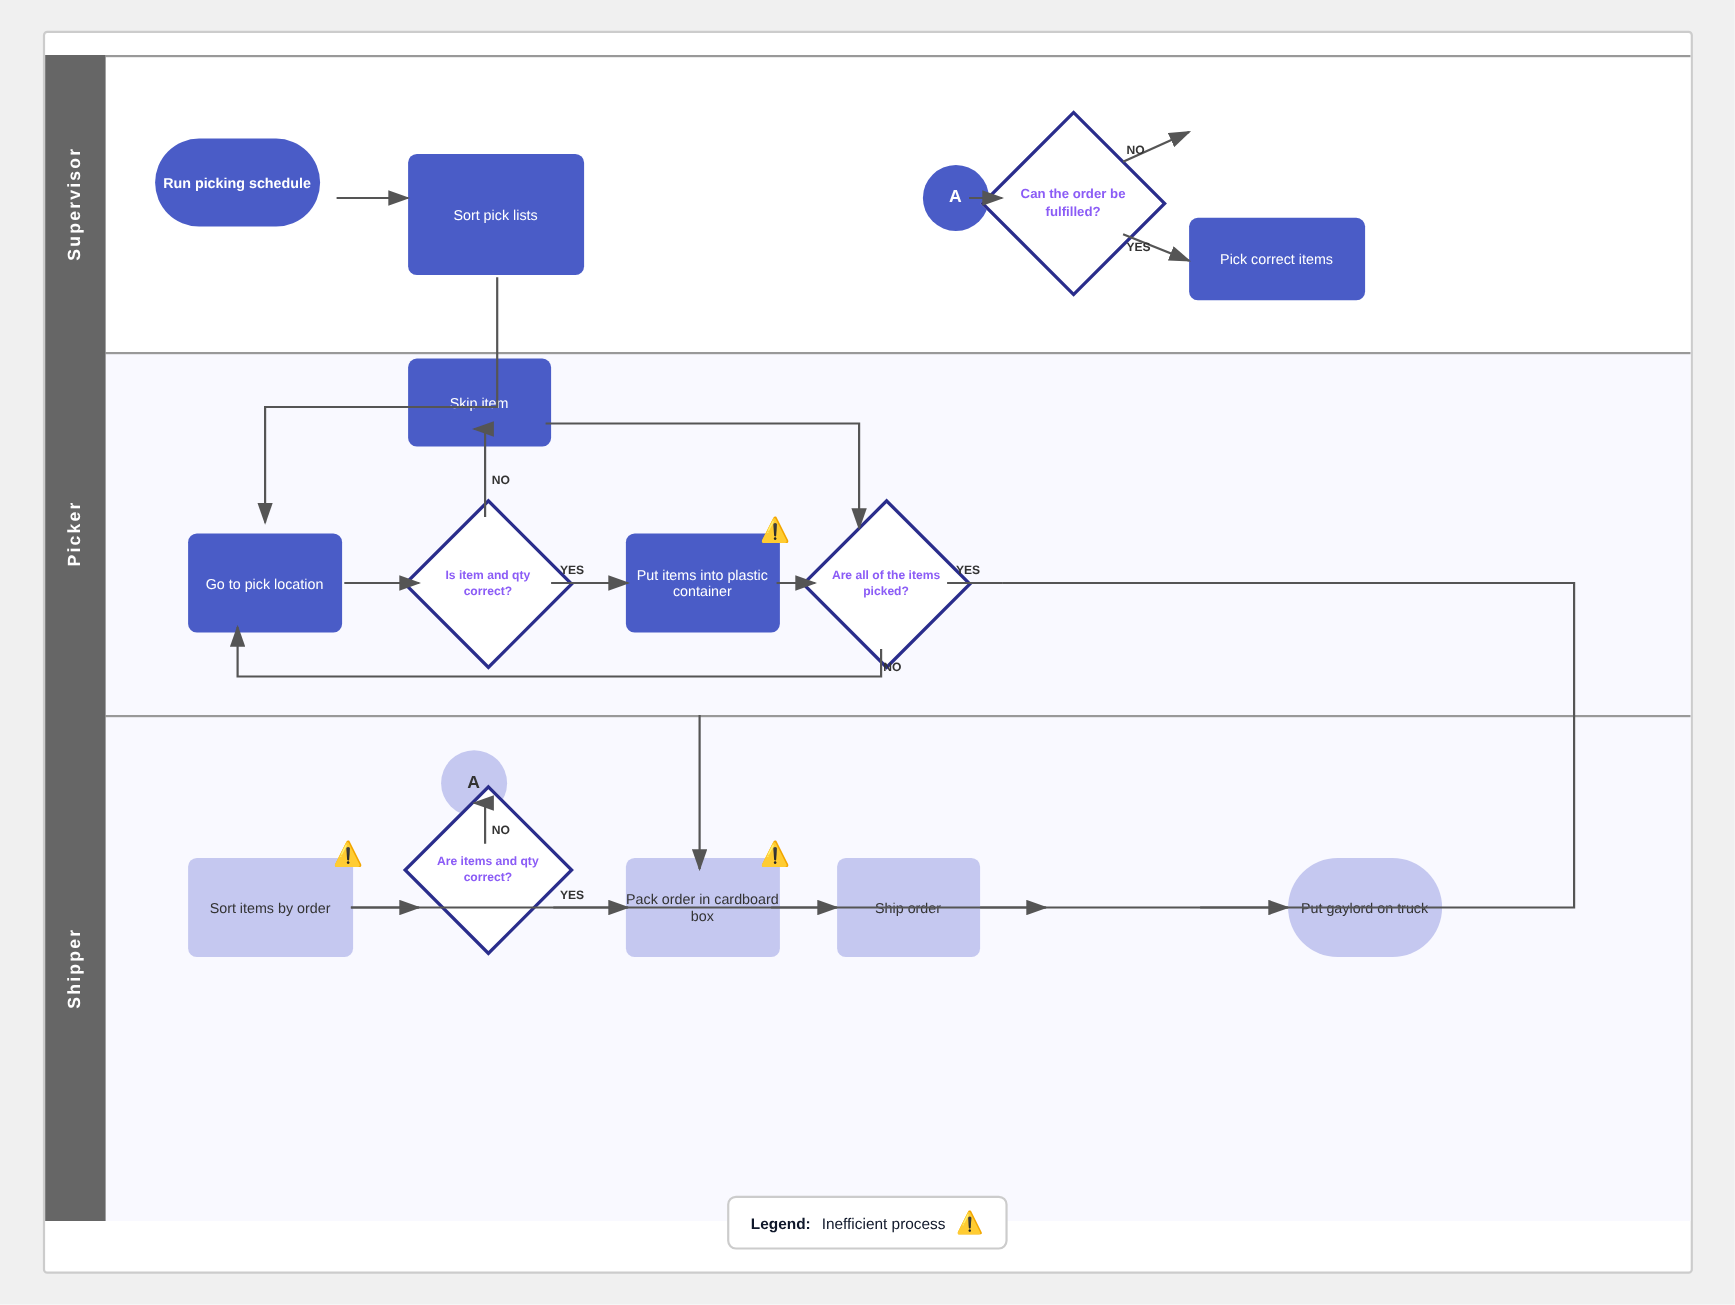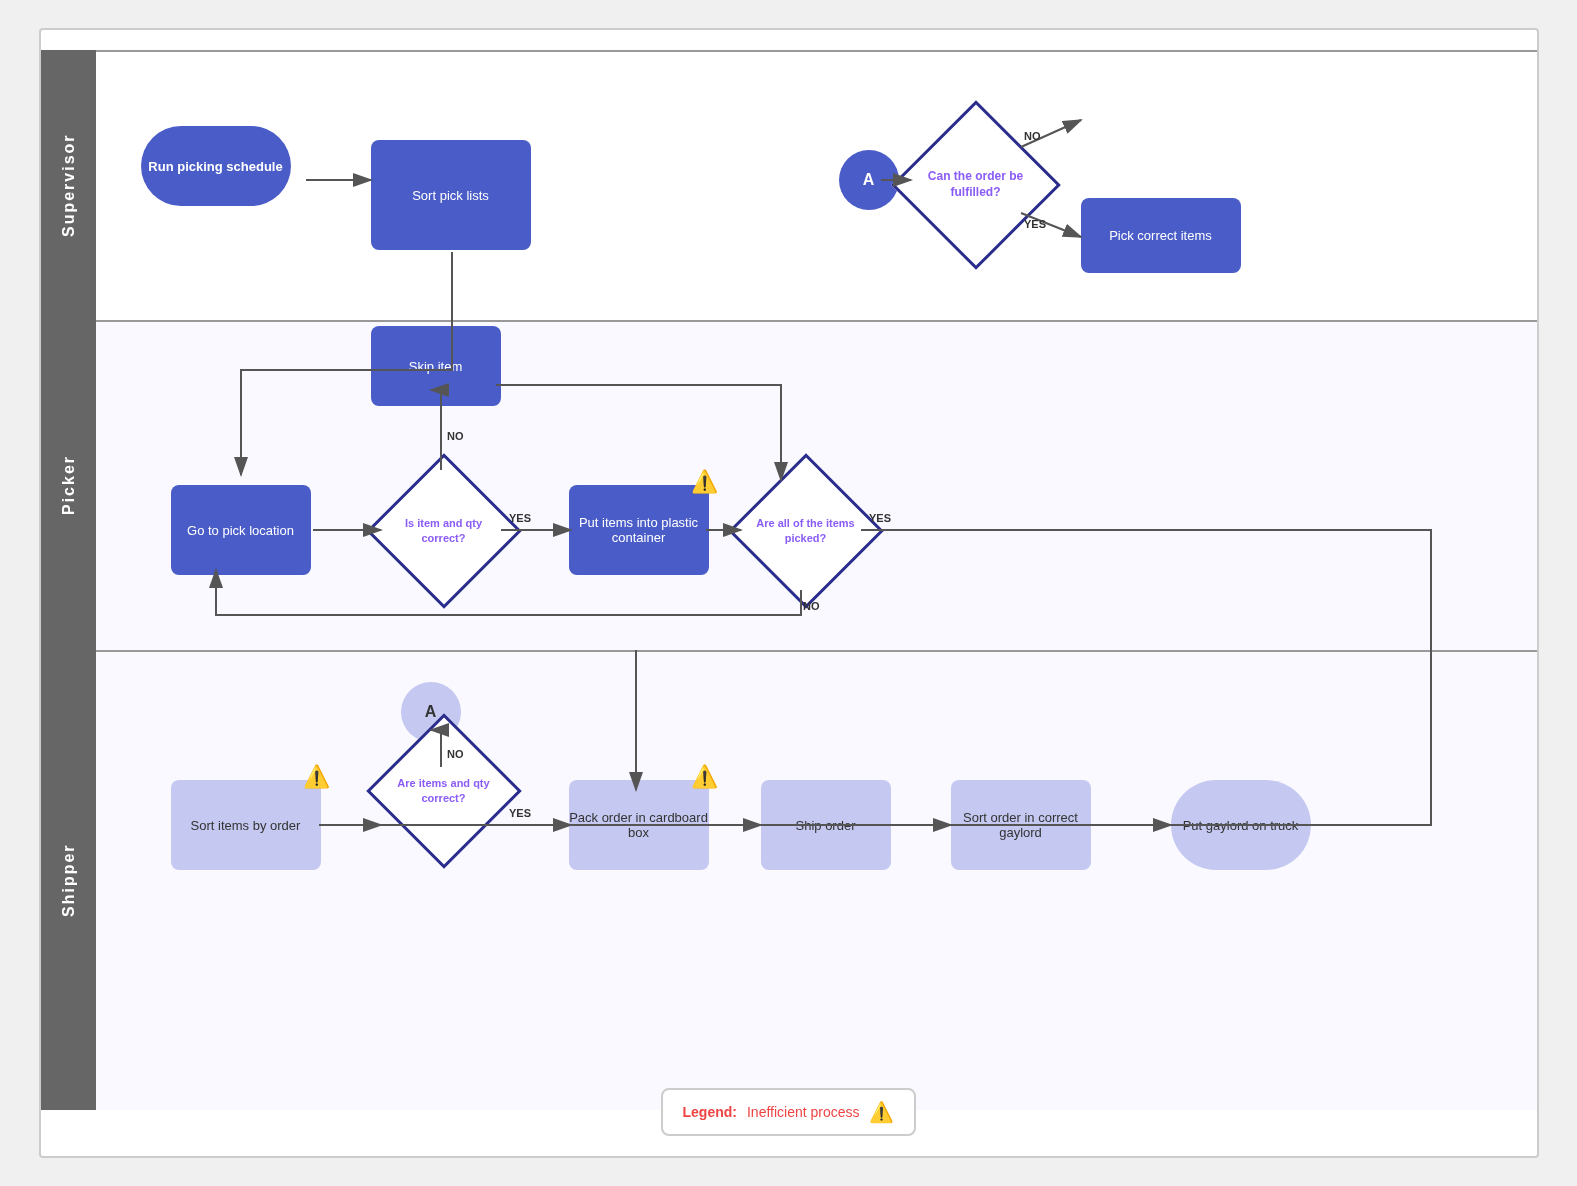--- a/index.html
+++ b/index.html
@@ -139,21 +139,21 @@
       left: 50%;
       transform: translateX(-50%);
       background: white;
       border: 2px solid #ccc;
       border-radius: 8px;
       padding: 10px 20px;
       display: flex;
       align-items: center;
       gap: 10px;
       font-size: 14px;
-      color: #ef4444;
+      color: #0f172a;
       z-index: 20;
     }
     .legend strong { font-weight: bold; }
   </style>
 </head>
 <body>
 
 <div class="diagram-wrapper">
 
   <div class="swimlane-label swimlane-supervisor">
@@ -291,23 +291,20 @@
 
   <div class="node node-light" style="left:528px; top:750px; width:140px; height:90px; position:absolute;">
     <span>Pack order in cardboard box</span>
     <span class="warning-icon" style="top:-16px; right:-10px;">⚠️</span>
   </div>
 
   <div class="node node-light" style="left:720px; top:750px; width:130px; height:90px;">
     <span>Ship order</span>
   </div>
 
-  <div class="node node-light" style="left:910px; top:750px; width:140px; height:90px;">
-    <span>Sort order in correct gaylord</span>
-  </div>
 
   <div class="node node-light-rounded" style="left:1130px; top:750px; width:140px; height:90px;">
     <span>Put gaylord on truck</span>
   </div>
 
   <div class="legend">
     <strong>Legend:</strong>
     <span>Inefficient process</span>
     <span style="font-size:20px;">⚠️</span>
   </div>

